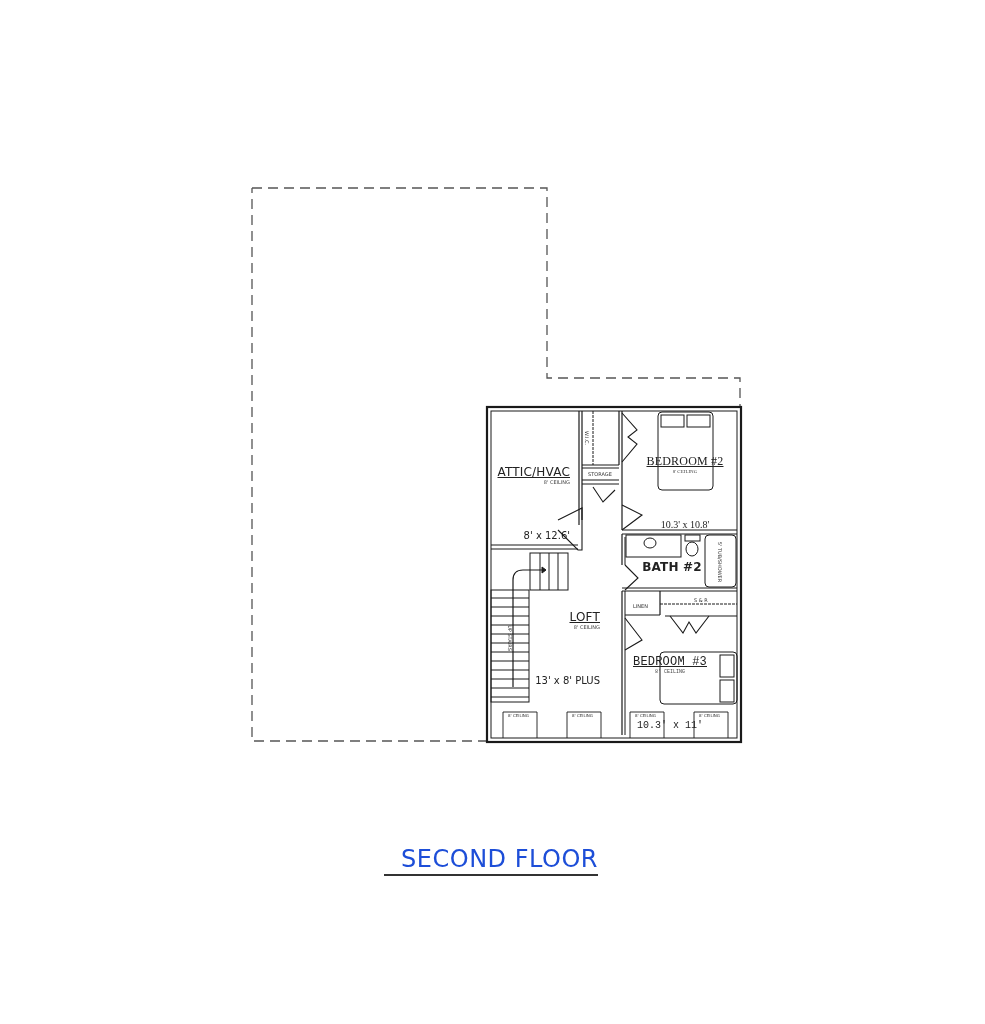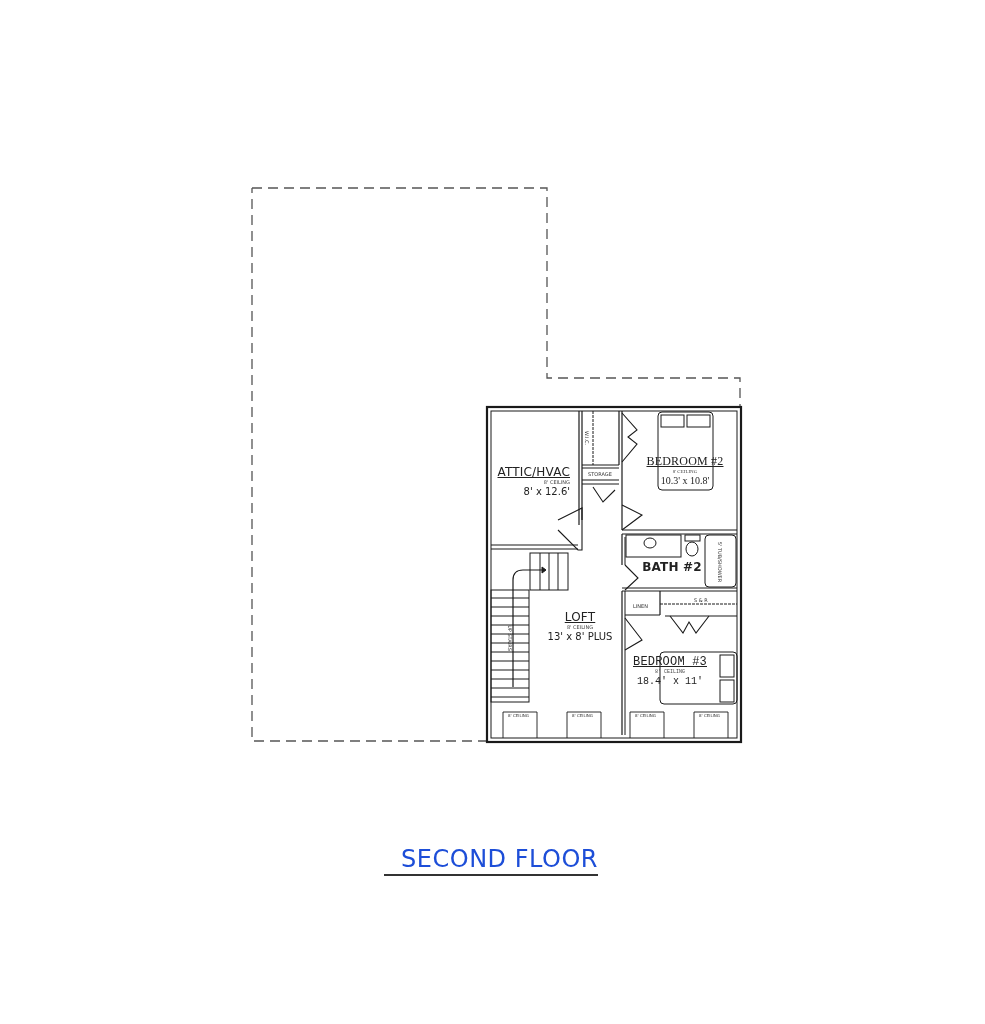--- a/index.html
+++ b/index.html
@@ -1,21 +1,21 @@
 <!DOCTYPE html>
 <html><head>
 <meta charset="utf-8">
 <style>
   html, body { margin:0; padding:0; background:#ffffff; }
   body { width:985px; height:1024px; position:relative; overflow:hidden; font-family:"DejaVu Sans", sans-serif; }
   #plan { position:absolute; left:0; top:0; width:985px; height:1024px; }
   .rlabel { position:absolute; color:#222; text-align:center; white-space:nowrap; }
   .rname { font-size:12px; text-decoration:underline; letter-spacing:0.2px; line-height:13px; }
   .rceil { font-size:5px; line-height:7px; color:#444; }
-  .rdim { font-size:10px; line-height:12px; }
+  .rdim { font-size:10px; line-height:12px;margin-top:44px; }
   .tiny { position:absolute; font-size:5px; color:#333; white-space:nowrap; line-height:6px; }
   .vert { transform:rotate(90deg); transform-origin:center; }
   #title { position:absolute; left:384px; top:844px; width:214px; text-align:right;
            font-size:24px; color:#1d4ed8; line-height:30px; letter-spacing:0.5px; }
   #title-underline { position:absolute; left:384px; top:874px; width:214px; height:2px; background:#333; }
   .win-label { position:absolute; font-size:4px; color:#333; white-space:nowrap; line-height:5px; }
 </style>
 </head>
 <body>
 
@@ -139,30 +139,30 @@
 <div class="rlabel" style="left:635px; top:455px; width:100px;font-family:Liberation Serif, serif;">
   <div class="rname">BEDROOM #2</div>
   <div class="rceil">8' CEILING</div>
   <div class="rdim">10.3' x 10.8'</div>
 </div>
 
 <div class="rlabel" style="left:642px; top:561px; width:60px;">
   <div class="rname" style="text-decoration:none;font-weight:bold;">BATH #2</div>
 </div>
 
-<div class="rlabel" style="left:540px; top:611px; width:80px;">
+<div class="rlabel" style="left:520px; top:611px; width:80px;text-align:right;">
   <div class="rname">LOFT</div>
   <div class="rceil">8' CEILING</div>
   <div class="rdim">13' x 8' PLUS</div>
 </div>
 
 <div class="rlabel" style="left:625px; top:656px; width:90px;font-family:Liberation Mono, monospace;">
   <div class="rname">BEDROOM #3</div>
   <div class="rceil">8' CEILING</div>
-  <div class="rdim">18.4' x 11'</div>
+  <div class="rdim">10.3' x 11'</div>
 </div>
 
 <div class="tiny" style="left:588px; top:471px;">STORAGE</div>
 <div class="tiny" style="left:633px; top:603px;">LINEN</div>
 <div class="tiny" style="left:694px; top:597px;">S &amp; R</div>
 <div class="tiny vert" style="left:580px; top:435px;">W.I.C.</div>
 <div class="tiny vert" style="left:700px; top:559px;">5' TUB/SHOWER</div>
 <div class="tiny vert" style="left:497px; top:635px;">UP STAIRS</div>
 
 <div class="win-label" style="left:508px; top:713px;">8' CEILING</div>

